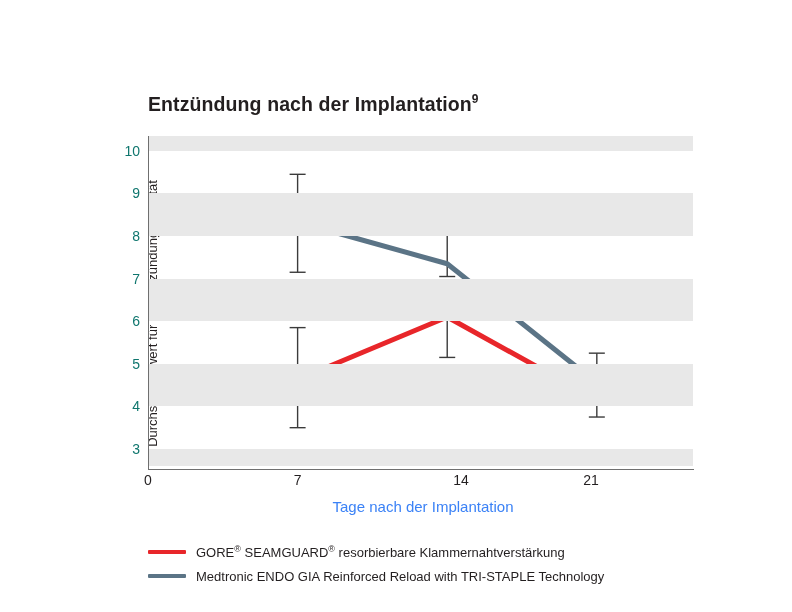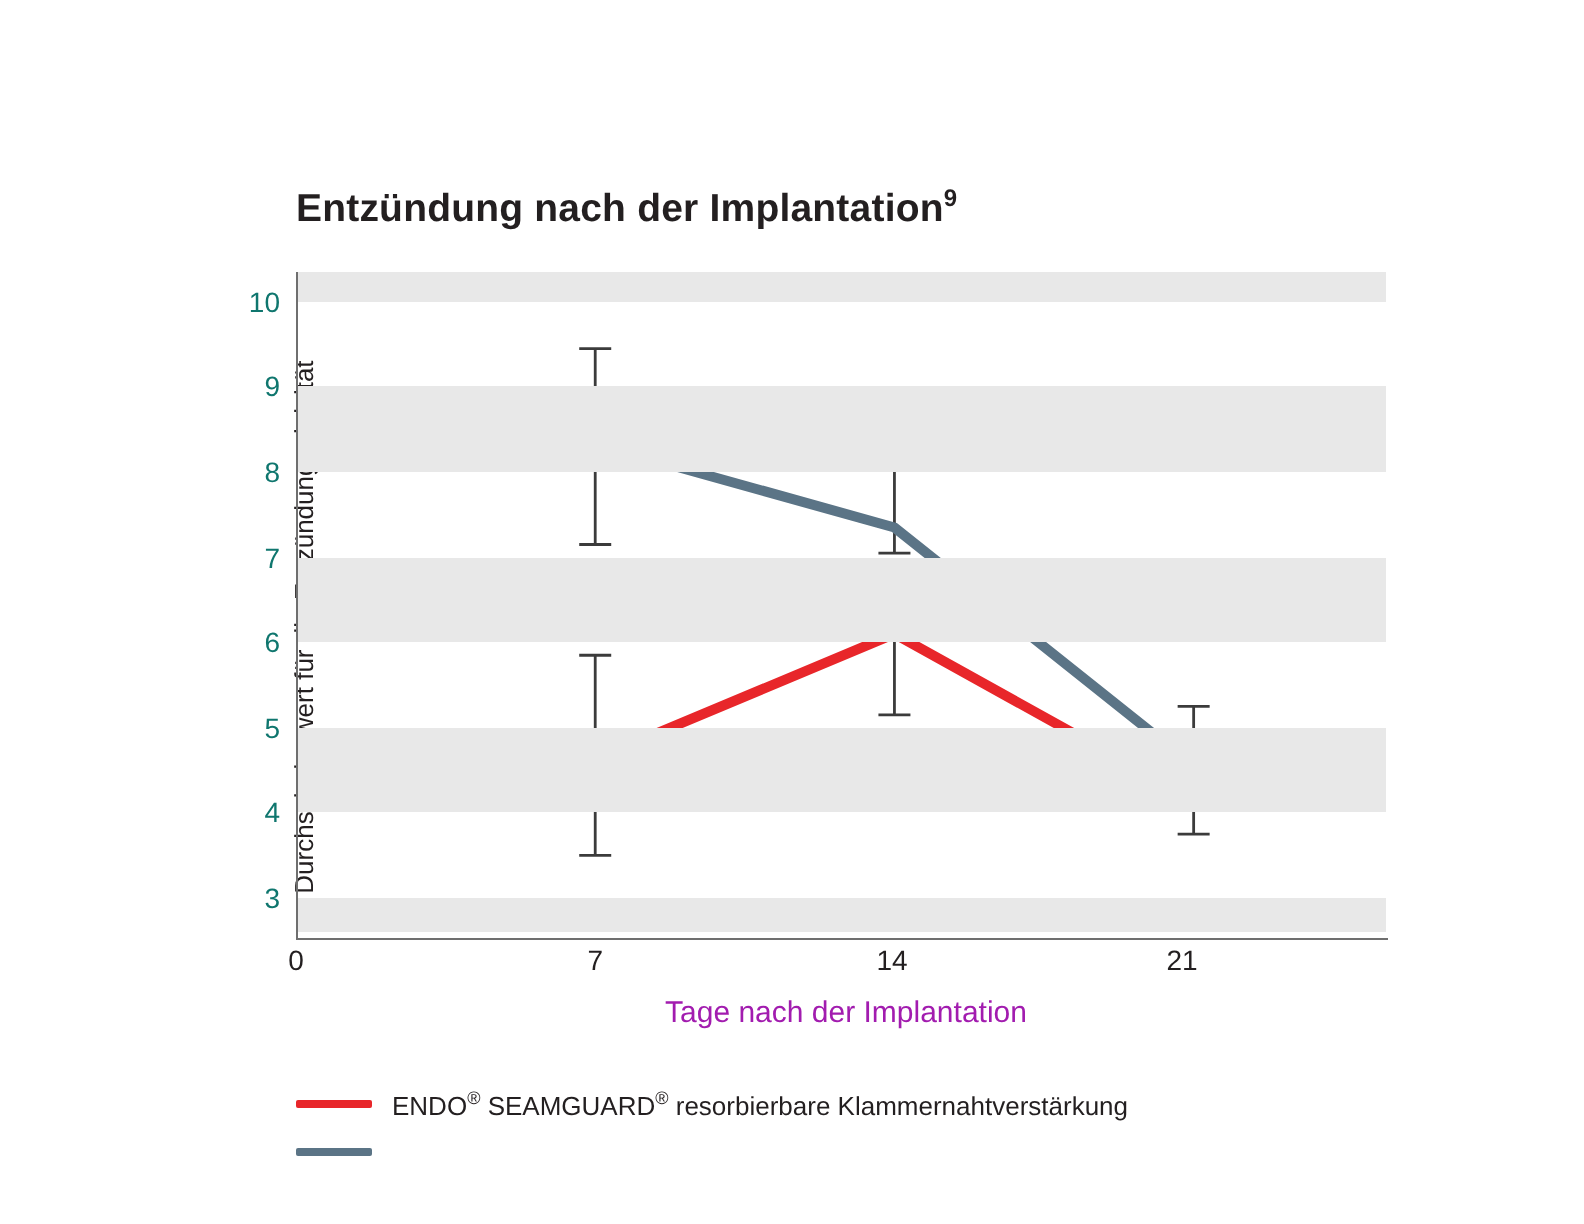--- a/index.html
+++ b/index.html
@@ -44,21 +44,21 @@
     color: #231f20;
     white-space: nowrap;
   }
   #x-axis-label {
     position: absolute;
     left: 148px;
     top: 450px;
     width: 550px;
     text-align: center;
     font-size: 15px;
-    color: #a21caf;
+    color: #3b82f6;
   }
   
   #plot {
     position: absolute;
     left: 148px;
     top: 88px;
     width: 545px;
     height: 330px;
   }
   .band {
@@ -192,31 +192,32 @@
         </g>
       </svg>
   </div>
 
   <div id="axis-v"></div>
   <div id="axis-h"></div>
 
   <div id="x-ticks">
       <div class="xtick-label" style="left: 0px;">0</div>
       <div class="xtick-label" style="left: 149.608px;">7</div>
-      <div class="xtick-label" style="left: 298px;">14</div>
+      <div class="xtick-label" style="left: 313px;">14</div>
       <div class="xtick-label" style="left: 443px;">21</div>
     </div>
 
   <div id="x-axis-label">Tage nach der Implantation</div>
 
   <div id="legend">
     <div class="legend-row">
       <span class="legend-swatch" style="background: rgb(232, 38, 42);"></span>
       <span class="legend-text">
-        <span>ENDO</span><sup>®</sup><span> SEAMGUARD</span><sup>®</sup><span> resorbierbare Klammernahtverstärkung</span>
+        <span>GORE</span><sup>®</sup><span> SEAMGUARD</span><sup>®</sup><span> resorbierbare Klammernahtverstärkung</span>
       </span>
     </div>
     <div class="legend-row">
       <span class="legend-swatch" style="background: rgb(91, 116, 134);"></span>
+      <span class="legend-text">Medtronic ENDO GIA Reinforced Reload with TRI-STAPLE Technology</span>
     </div>
   </div>
 
 </div>
 
 </body></html>

